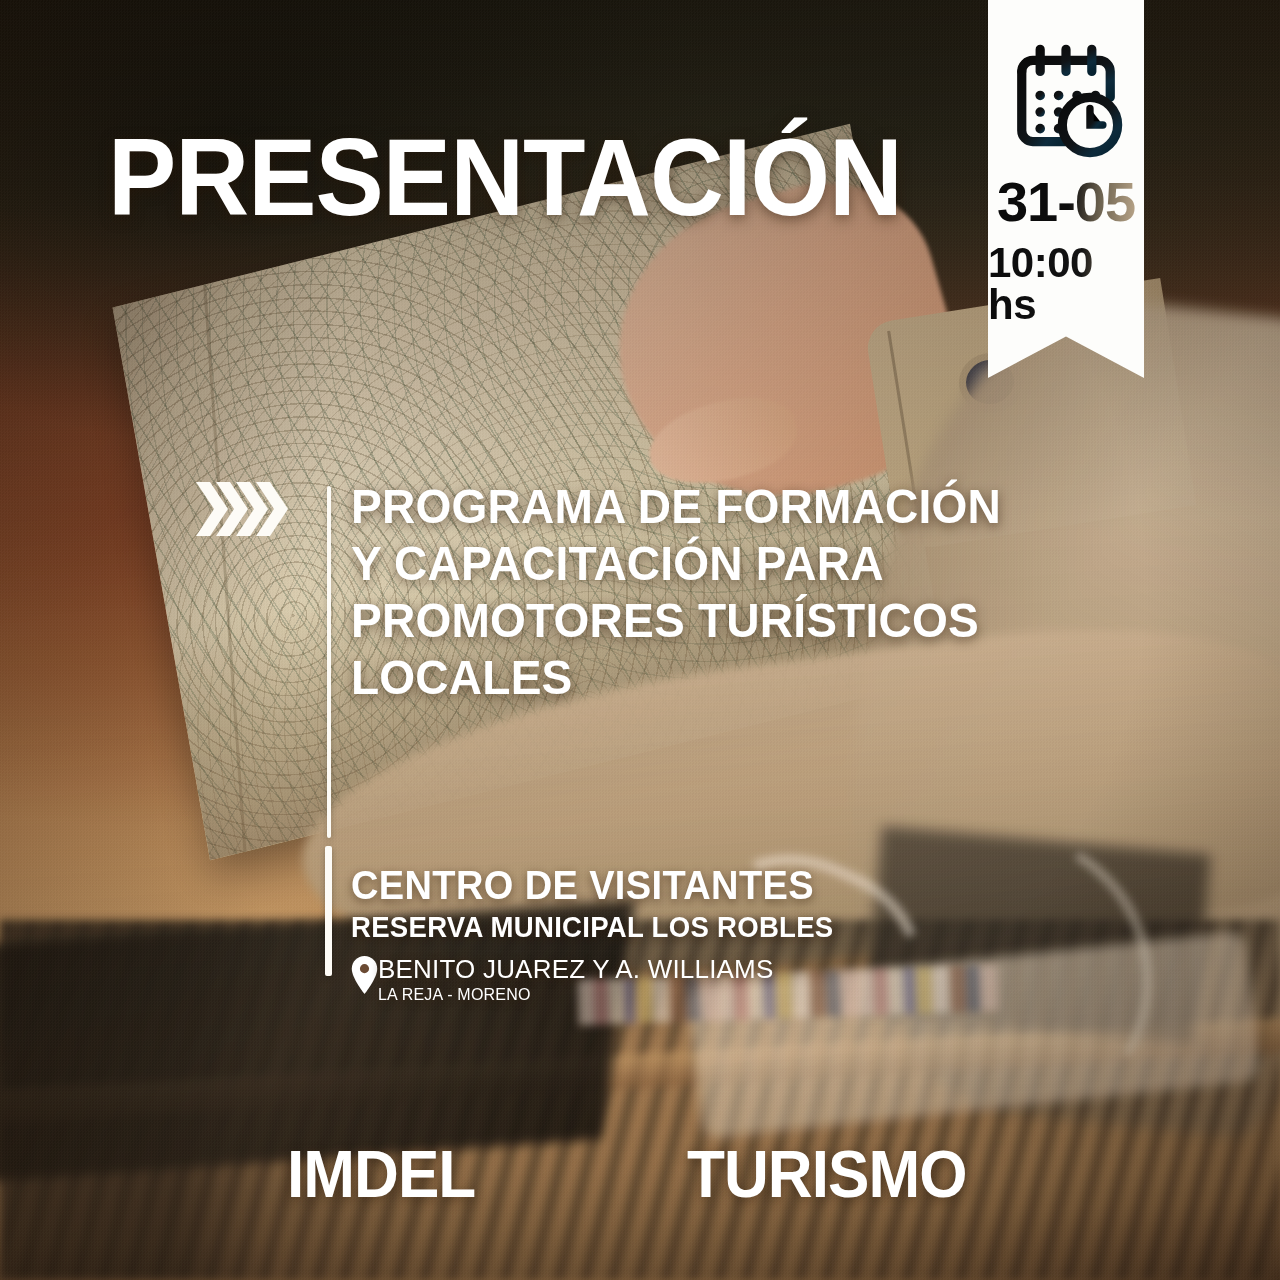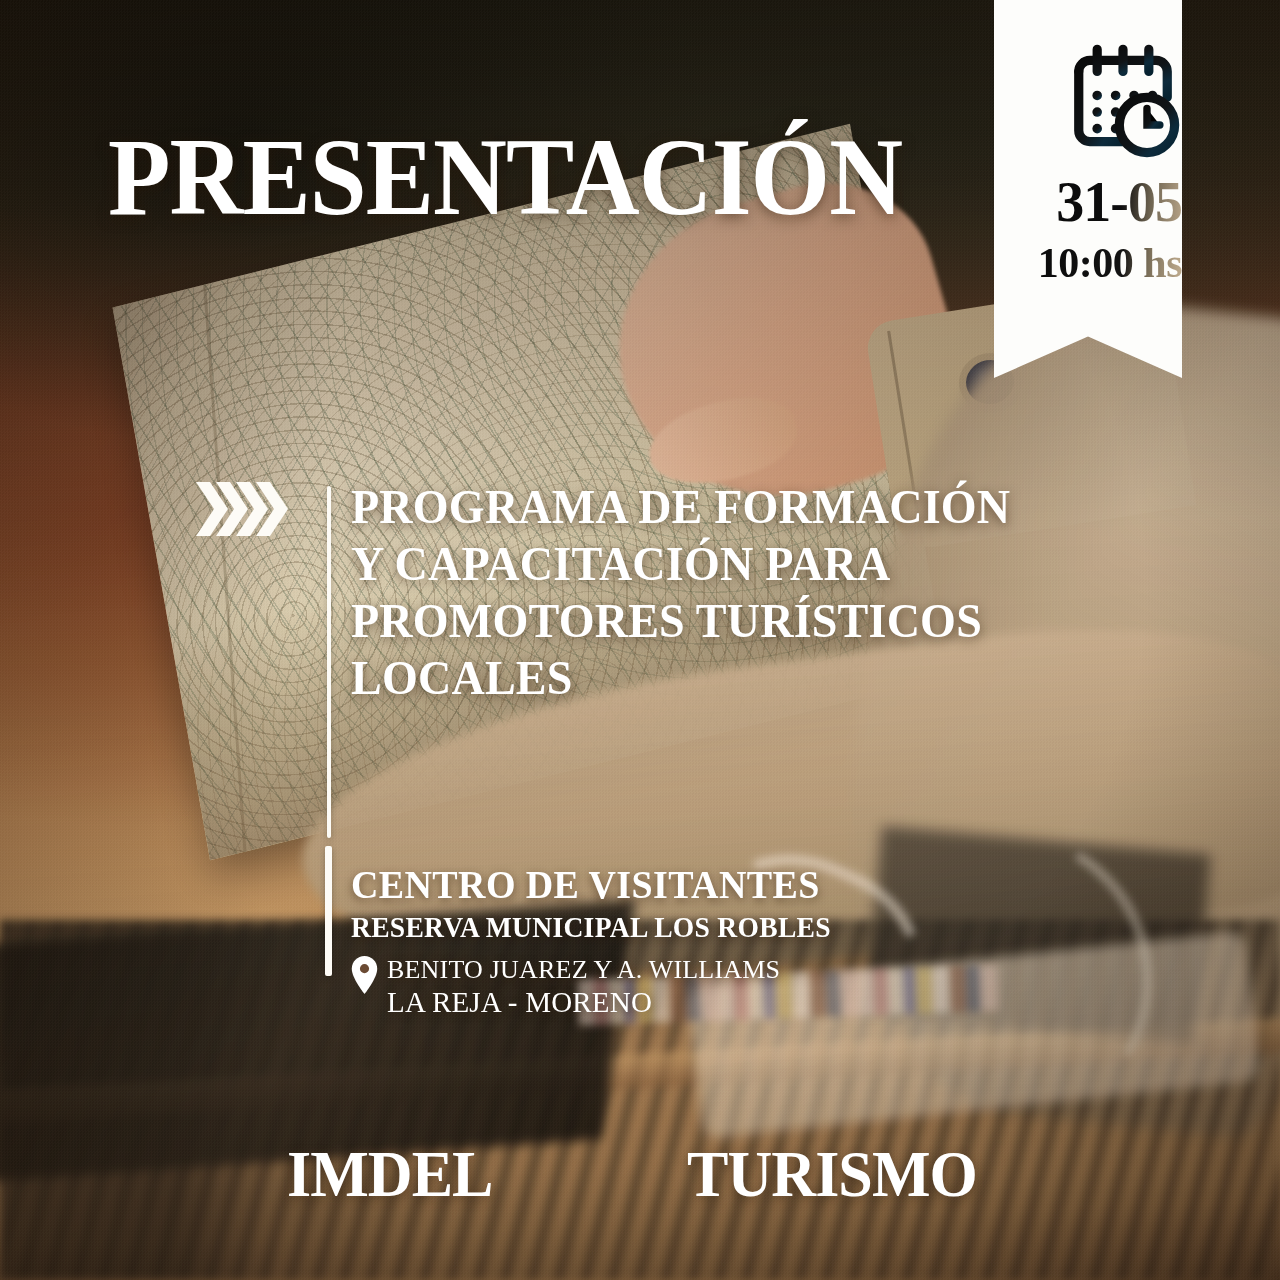--- a/index.html
+++ b/index.html
@@ -2,21 +2,21 @@
 <html><head>
 <meta charset="utf-8">
 <style>
   html,body{margin:0;padding:0;background:#222;}
   *{box-sizing:border-box;}
 
   .poster{
     position:relative;
     width:1280px;height:1280px;
     overflow:hidden;
-    font-family:Liberation Serif, serif;
+    font-family:Liberation Sans, sans-serif;
     background:#ec4899;
   }
 
   
   .bg{position:absolute;inset:0;overflow:hidden;}
 
   
   .bg-base{
     position:absolute;inset:0;
     background:
@@ -193,28 +193,27 @@
     font-size:110px;line-height:1;
     font-weight:700;color:#ffffff;
     letter-spacing:-1px;
     transform:scaleX(.93);transform-origin:left center;
     text-shadow:0 3px 14px rgba(40,22,8,.55);
     white-space:nowrap;
   }
 
   
   .badge{
-    position:absolute;left:988px;top:0;width:188px;height:378px;
+    position:absolute;left:988px;top:0;width:156px;height:378px;
     background:#fdfdfb;
     -webkit-clip-path:polygon(0 0,100% 0,100% 100%,50% 89%,0 100%);
     clip-path:polygon(0 0,100% 0,100% 100%,50% 89%,0 100%);
     box-shadow:-4px 6px 22px rgba(0,0,0,.35);
-    display:flex;flex-direction:column;align-items:flex-end;
+    display:flex;flex-direction:column;align-items:center;
     padding-top:42px;
-    margin-left:6px;
   }
   .cal-icon{width:118px;height:118px;display:block;}
   .badge-date{
     margin-top:14px;font-size:56px;font-weight:700;letter-spacing:-1px;
     background:linear-gradient(95deg,#0b0b0b 0%,#0d0d0d 52%,#6d6350 74%,#b8a488 100%);
     -webkit-background-clip:text;background-clip:text;color:transparent;
     line-height:1;
   }
   .badge-time{
     margin-top:12px;font-size:42px;font-weight:700;letter-spacing:-.5px;
@@ -254,28 +253,28 @@
     font-size:40px;font-weight:700;line-height:1.06;letter-spacing:.4px;
     transform:scaleX(.95);transform-origin:left top;
     text-shadow:0 3px 10px rgba(45,26,10,.55);
   }
   .venue-2{
     font-size:29px;font-weight:700;line-height:1.18;letter-spacing:.3px;
     margin-top:4px;transform:scaleX(.95);transform-origin:left top;
     text-shadow:0 3px 10px rgba(45,26,10,.55);
   }
   .addr{
-    display:flex;align-items:flex-start;gap:9px;margin-top:9px;
+    display:flex;align-items:flex-start;margin-top:9px;
   }
   .pin-icon{width:27px;height:38px;flex:0 0 auto;margin-top:2px;}
   .addr-lines{
     font-size:26px;line-height:1.2;font-weight:400;letter-spacing:.2px;
     text-shadow:0 2px 9px rgba(45,26,10,.55);
   }
-  .addr-lines .l2{font-size:29px;}
+  .addr-lines .l2{font-size:16px;}
 
   
   .logo-imdel{
     position:absolute;left:287px;top:1136px;
     font-size:66px;font-weight:700;color:#fff;letter-spacing:-1px;
     transform:scaleX(.94);transform-origin:left top;
     text-shadow:0 3px 12px rgba(45,26,10,.45);
   }
   .logo-turismo{
     position:absolute;left:687px;top:1136px;

